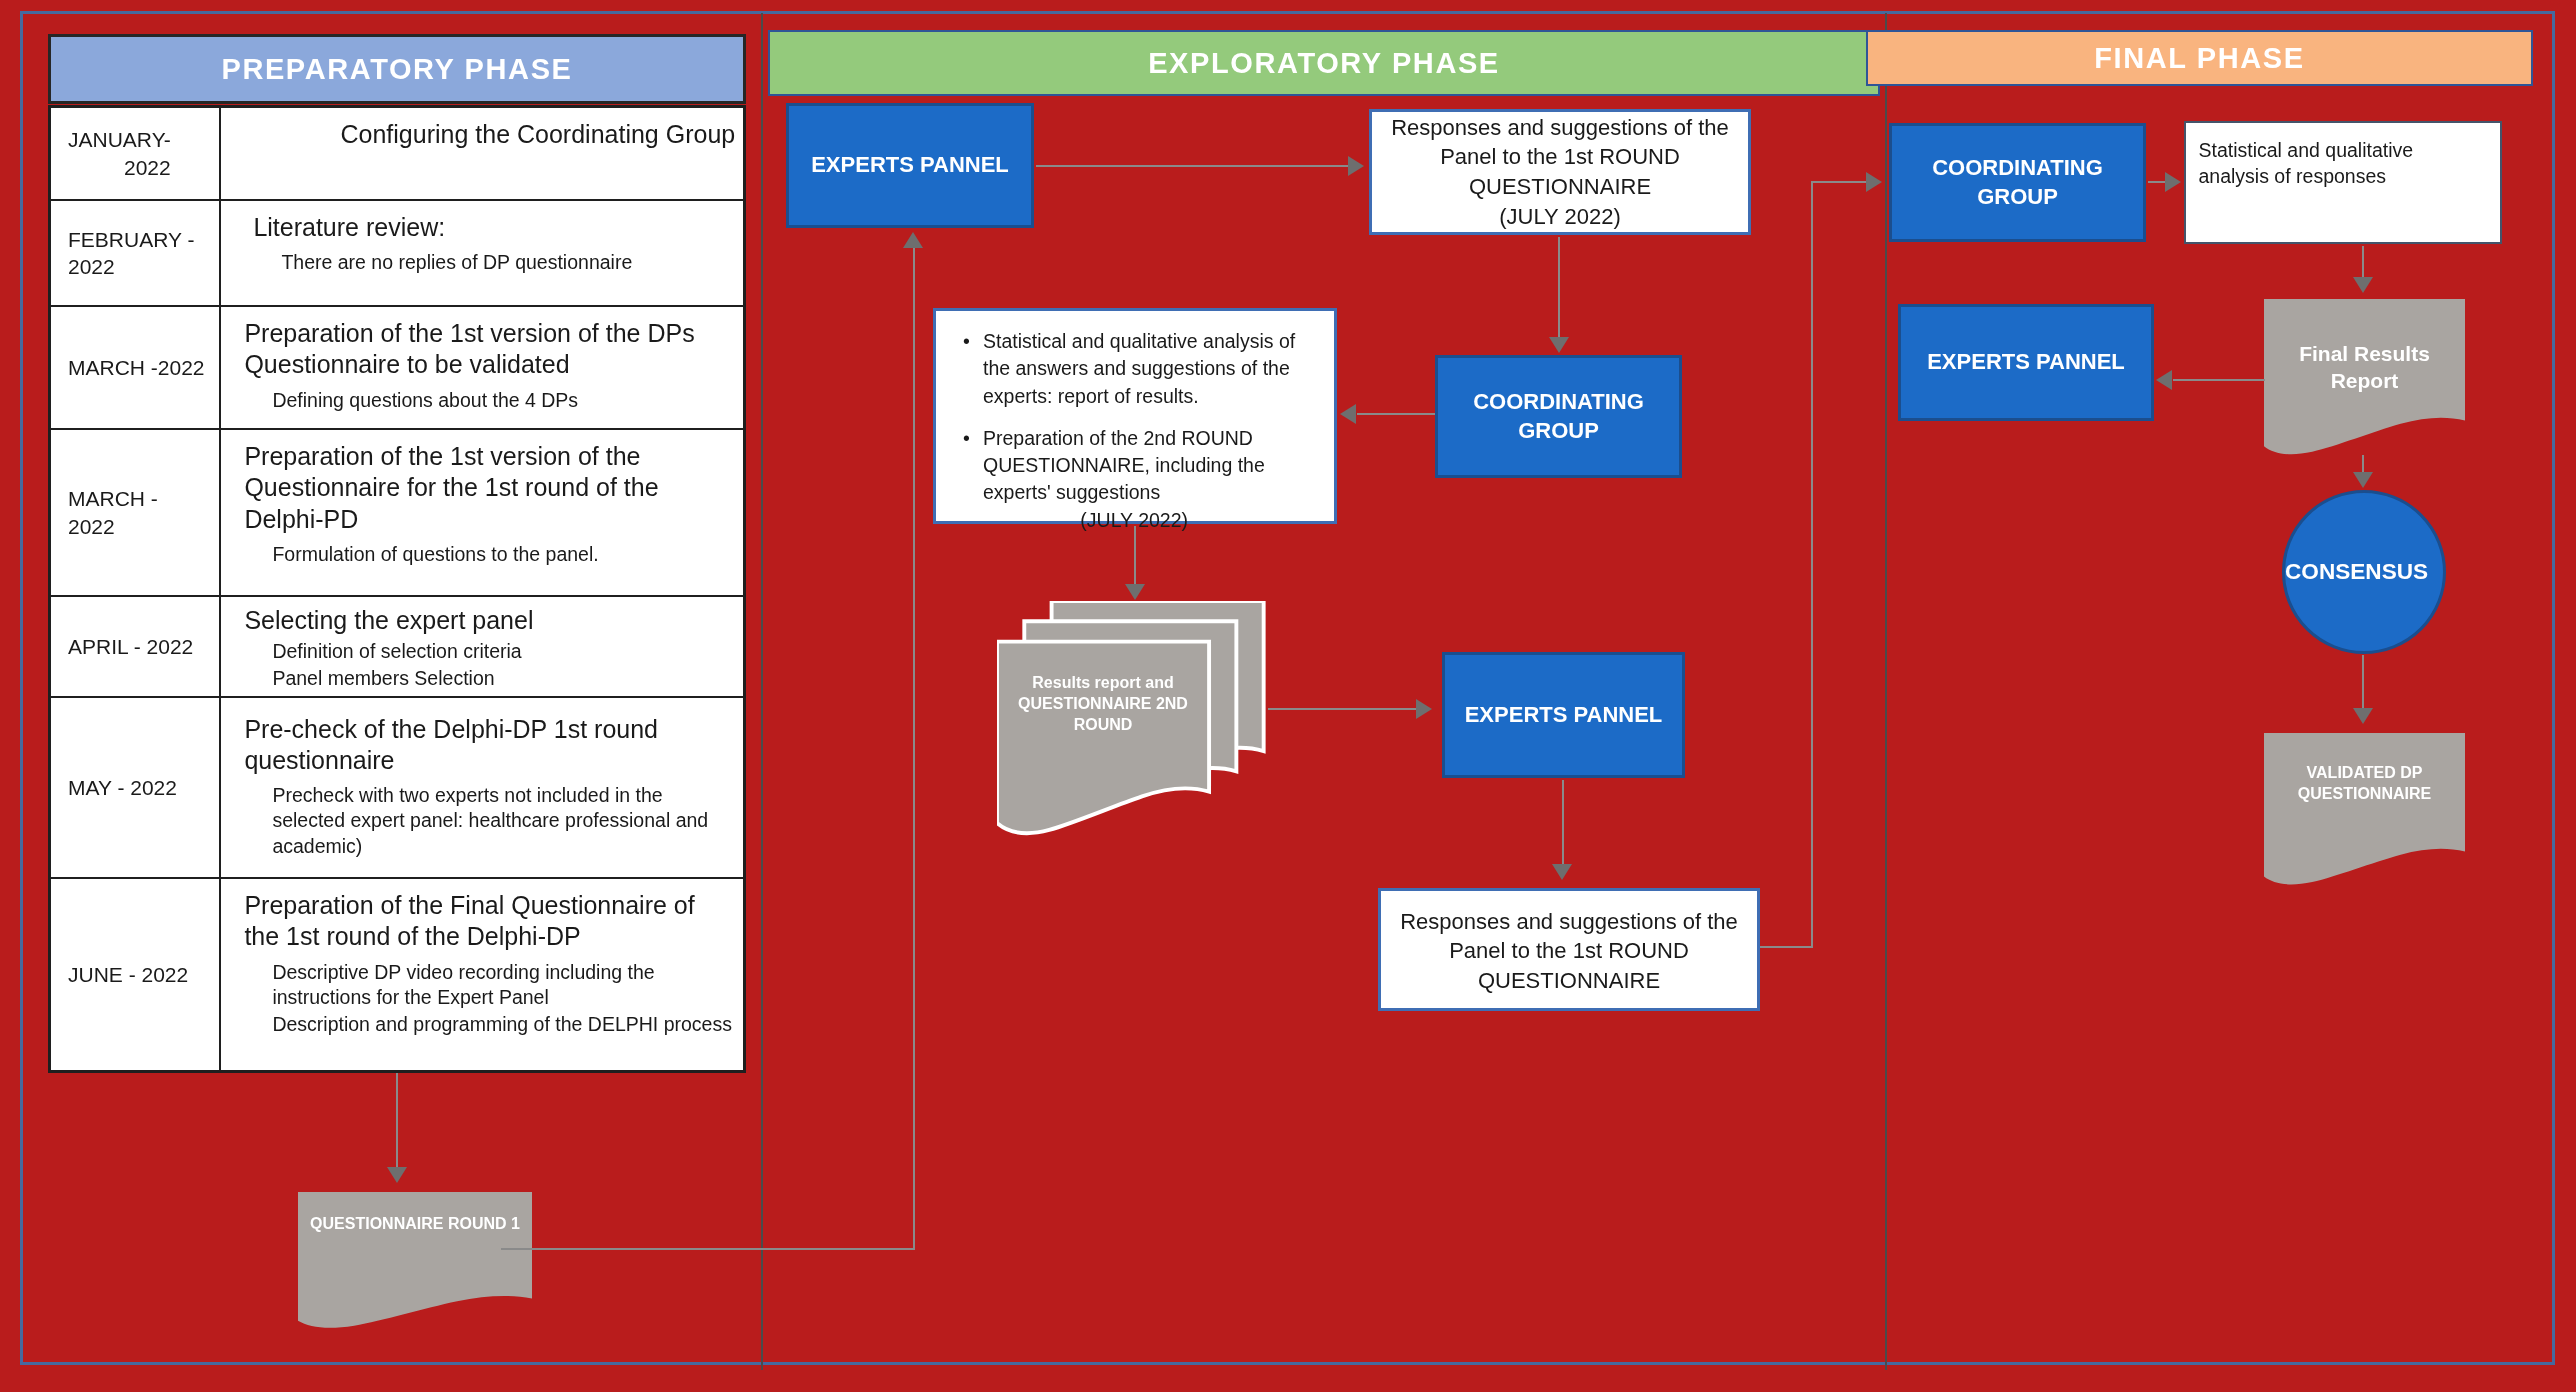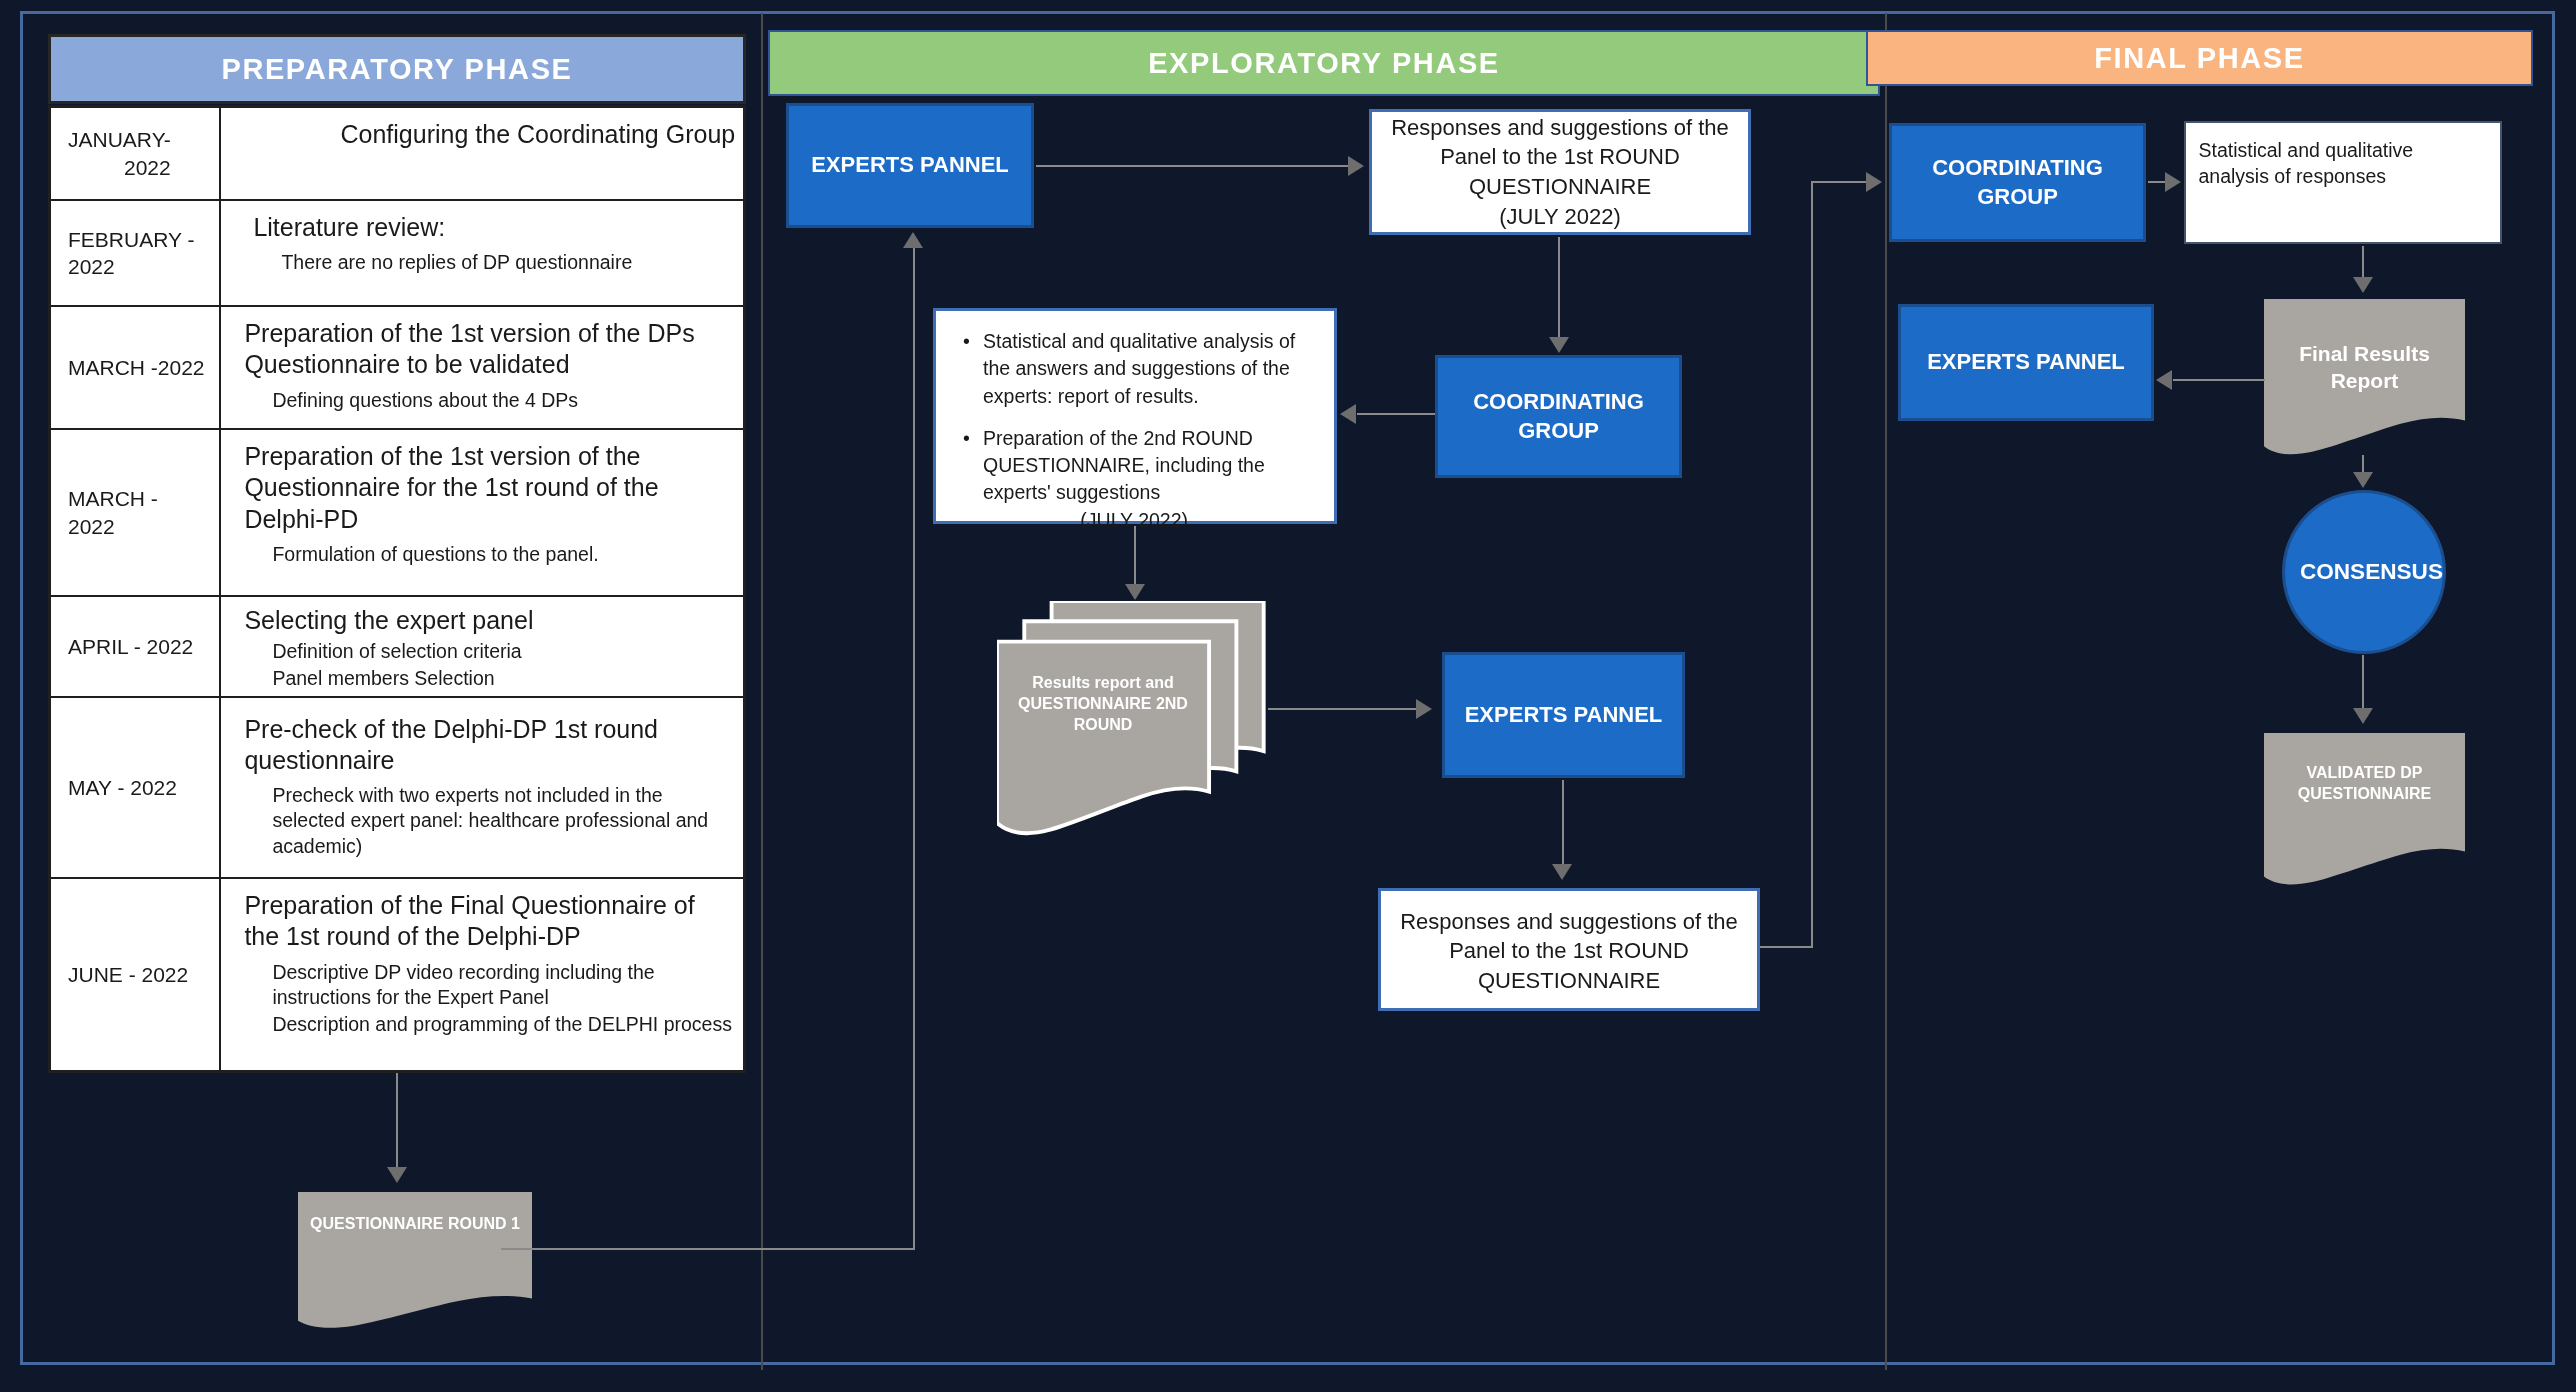--- a/index.html
+++ b/index.html
@@ -1,17 +1,17 @@
 <!DOCTYPE html>
 <html style="font-size:12.5px"><head>
 <meta charset="utf-8">
 <style>
   html,body{margin:0;padding:0;background:#ffffff;}
   body{font-family:"Liberation Sans", sans-serif; width:2576px; height:1393px; position:relative;}
-  .canvas{position:absolute;left:0;top:0;width:2576px;height:1393px;background:#0f172a;overflow:hidden;}
+  .canvas{position:absolute;left:0;top:0;width:2576px;height:1393px;background:#b91c1c;overflow:hidden;}
 
   
   .outer-border{position:absolute;left:19.5px;top:11px;width:2535px;height:1354px;border:3.9px solid #46699F;box-sizing:border-box;}
   .divider{position:absolute;top:12.5px;height:1357px;width:1.6px;background:#4b4b4b;}
 
   
   .phase-header{position:absolute;display:flex;align-items:center;justify-content:center;
     color:#ffffff;font-weight:bold;font-size:29px;letter-spacing:1.6px;box-sizing:border-box;}
   .ph-prep{left:48px;top:34px;width:698px;height:70px;background:#8BA8DB;border:3.1px solid #262626;}
   .ph-expl{left:768px;top:30px;width:1112px;height:66px;background:#94CA7C;border:2.3px solid #2F5597;}
@@ -36,21 +36,21 @@
     display:flex;flex-direction:column;align-items:center;justify-content:center;text-align:center;
     color:#1a1a1a;font-size:22px;line-height:1.35;padding:2px 11px;}
   .statbox{position:absolute;background:#ffffff;border:2.3px solid #44546A;box-sizing:border-box;
     color:#1a1a1a;font-size:19.5px;line-height:1.35;padding:14px 12.5px;text-align:left;}
   .bulletbox{position:absolute;background:#ffffff;border:3.1px solid #3F6EB4;box-sizing:border-box;
     color:#1a1a1a;font-size:19.5px;line-height:1.4;padding:17px 15.6px 7.8px 14px;}
   .bullet-item{display:flex;margin-bottom:15px;}
   .bullet-item::before{content:"\2022";width:33px;flex:none;text-align:center;}
   .bullet-date{text-align:center;margin-top:-20px;}
   .circle{position:absolute;background:#1C6BC7;border:3.1px solid #1B4E8E;border-radius:50%;box-sizing:border-box;
-    display:flex;align-items:center;justify-content:flex-end;color:#fff;font-weight:bold;font-size:22.6px;}
+    display:flex;align-items:center;justify-content:flex-start;color:#fff;font-weight:bold;font-size:22.6px;}
 
   
   .docwrap{position:absolute;}
   .docwrap svg{position:absolute;left:0;top:0;width:100%;height:100%;}
   .doclabel{position:absolute;left:0;width:100%;text-align:center;color:#ffffff;font-weight:bold;
     font-size:16px;line-height:1.3;}
 
   
   .line{position:absolute;background:#8a8a8a;}
   .ah{position:absolute;width:0;height:0;}

